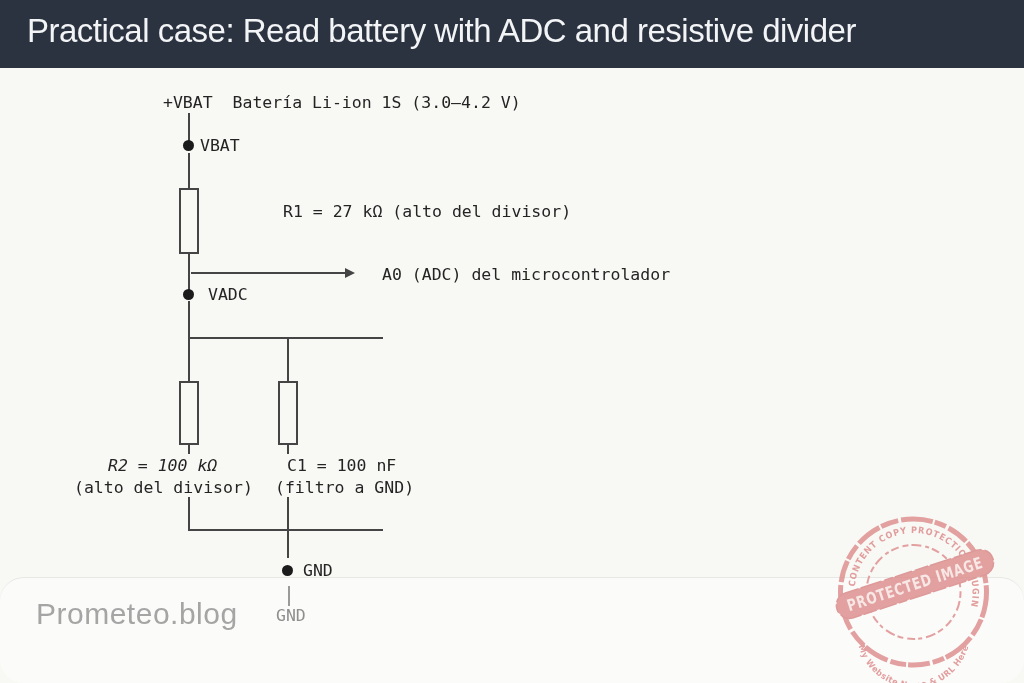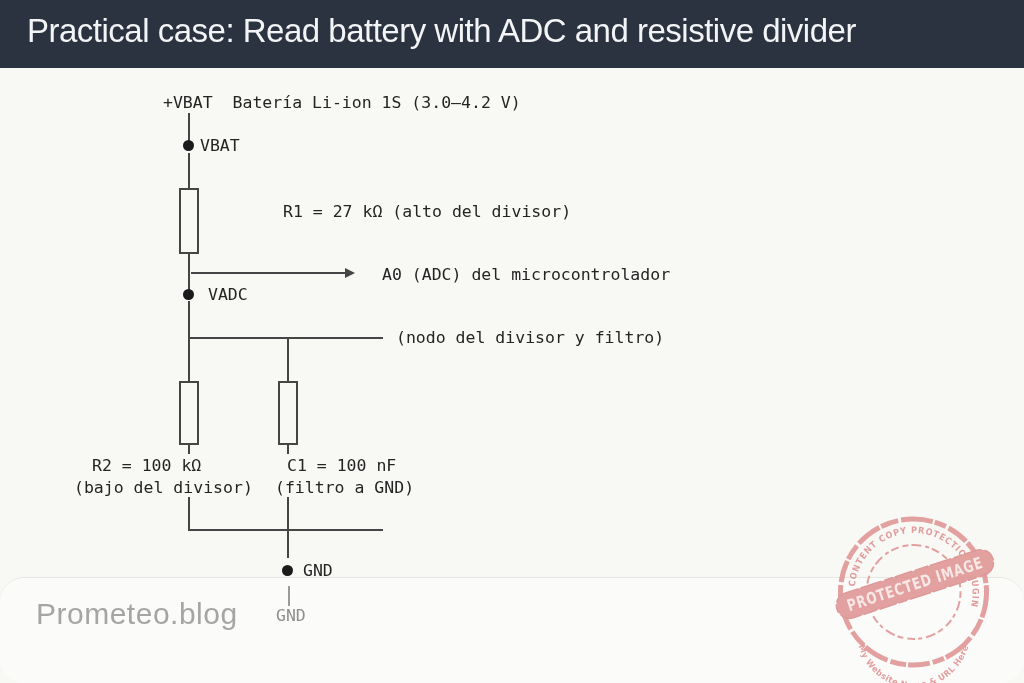--- a/index.html
+++ b/index.html
@@ -115,33 +115,32 @@
     <div class="wire-h" style="left:191px;top:210px;width:154px;"></div>
     <div class="arrow-head" style="left:345px;top:206px;"></div>
     <div class="mono" style="left:362px;top:203px;margin-left:20px;">A0 (ADC) del microcontrolador</div>
 
     <div class="dot" style="left:183px;top:227px;"></div>
     <div class="mono" style="left:208px;top:223px;">VADC</div>
 
     <div class="wire-v" style="left:188px;top:239px;height:37px;"></div>
 
     <div class="wire-h" style="left:188px;top:275px;width:195px;"></div>
-    <div class="mono" style="left:396px;top:266px;">(nodo del divisor y filtro)</div>
 
     <div class="wire-v" style="left:188px;top:277px;height:42px;"></div>
     <div class="wire-v" style="left:287px;top:277px;height:42px;"></div>
 
     <div class="rbox" style="left:179px;top:319px;height:64px;"></div>
     <div class="rbox" style="left:278px;top:319px;height:64px;"></div>
 
     <div class="wire-v" style="left:188px;top:383px;height:9px;"></div>
     <div class="wire-v" style="left:287px;top:383px;height:9px;"></div>
 
-    <div class="mono" style="left:92px;top:394px;">R2 = 100 kΩ</div>
-    <div class="mono" style="left:74px;top:416px;">(bajo del divisor)</div>
+    <div class="mono" style="left:108px;top:394px;font-style:italic;">R2 = 100 kΩ</div>
+    <div class="mono" style="left:74px;top:416px;">(alto del divisor)</div>
     <div class="mono" style="left:287px;top:394px;">C1 = 100 nF</div>
     <div class="mono" style="left:275px;top:416px;">(filtro a GND)</div>
 
     <div class="wire-v" style="left:188px;top:435px;height:33px;"></div>
     <div class="wire-v" style="left:287px;top:435px;height:33px;"></div>
     <div class="wire-h" style="left:188px;top:467px;width:195px;"></div>
 
     <div class="wire-v" style="left:287px;top:469px;height:27px;"></div>
     <div class="dot" style="left:282px;top:503px;"></div>
     <div class="mono" style="left:303px;top:499px;">GND</div>

